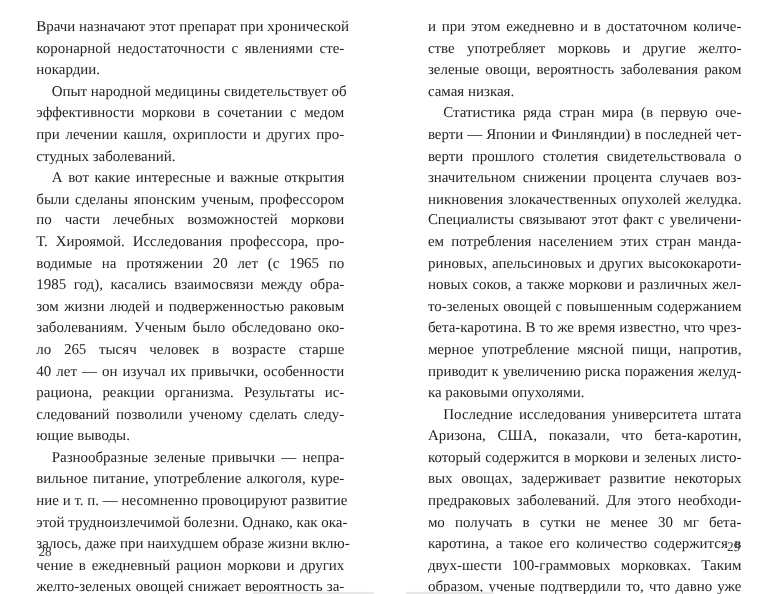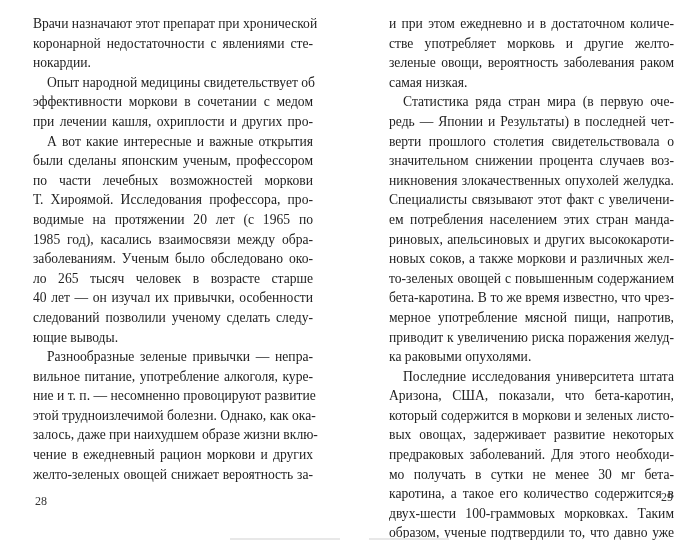--- a/index.html
+++ b/index.html
@@ -25,50 +25,53 @@
 
 <div class="spread">
   <div class="page left">
     <div class="text" id="left-text">
         <span class="line">Врачи назначают этот препарат при хронической</span>
         <span class="line">коронарной недостаточности с явлениями сте-</span>
         <span class="line last">нокардии.</span>
         <span class="line indent">Опыт народной медицины свидетельствует об</span>
         <span class="line">эффективности моркови в сочетании с медом</span>
         <span class="line">при лечении кашля, охриплости и других про-</span>
+        <span class="line last">студных заболеваний.</span>
         <span class="line indent">А вот какие интересные и важные открытия</span>
         <span class="line">были сделаны японским ученым, профессором</span>
         <span class="line">по части лечебных возможностей моркови</span>
         <span class="line">Т. Хироямой. Исследования профессора, про-</span>
         <span class="line">водимые на протяжении 20 лет (с 1965 по</span>
         <span class="line">1985 год), касались взаимосвязи между обра-</span>
+        <span class="line">зом жизни людей и подверженностью раковым</span>
         <span class="line">заболеваниям. Ученым было обследовано око-</span>
         <span class="line">ло 265 тысяч человек в возрасте старше</span>
         <span class="line">40 лет — он изучал их привычки, особенности</span>
+        <span class="line">рациона, реакции организма. Результаты ис-</span>
         <span class="line">следований позволили ученому сделать следу-</span>
         <span class="line last">ющие выводы.</span>
         <span class="line indent">Разнообразные зеленые привычки — непра-</span>
         <span class="line">вильное питание, употребление алкоголя, куре-</span>
         <span class="line">ние и т. п. — несомненно провоцируют развитие</span>
         <span class="line">этой трудноизлечимой болезни. Однако, как ока-</span>
         <span class="line">залось, даже при наихудшем образе жизни вклю-</span>
         <span class="line">чение в ежедневный рацион моркови и других</span>
         <span class="line">желто-зеленых овощей снижает вероятность за-</span>
       </div>
     <div class="pgnum">28</div>
     <div class="edge" style="left:230px;width:110px"></div>
   </div>
   <div class="page right">
     <div class="text" id="right-text">
         <span class="line">и при этом ежедневно и в достаточном количе-</span>
         <span class="line">стве употребляет морковь и другие желто-</span>
         <span class="line">зеленые овощи, вероятность заболевания раком</span>
         <span class="line last">самая низкая.</span>
         <span class="line indent">Статистика ряда стран мира (в первую оче-</span>
-        <span class="line">редь — Японии и Результаты) в последней чет-</span>
+        <span class="line">верти — Японии и Финляндии) в последней чет-</span>
         <span class="line">верти прошлого столетия свидетельствовала о</span>
         <span class="line">значительном снижении процента случаев воз-</span>
         <span class="line">никновения злокачественных опухолей желудка.</span>
         <span class="line">Специалисты связывают этот факт с увеличени-</span>
         <span class="line">ем потребления населением этих стран манда-</span>
         <span class="line">риновых, апельсиновых и других высококароти-</span>
         <span class="line">новых соков, а также моркови и различных жел-</span>
         <span class="line">то-зеленых овощей с повышенным содержанием</span>
         <span class="line">бета-каротина. В то же время известно, что чрез-</span>
         <span class="line">мерное употребление мясной пищи, напротив,</span>

